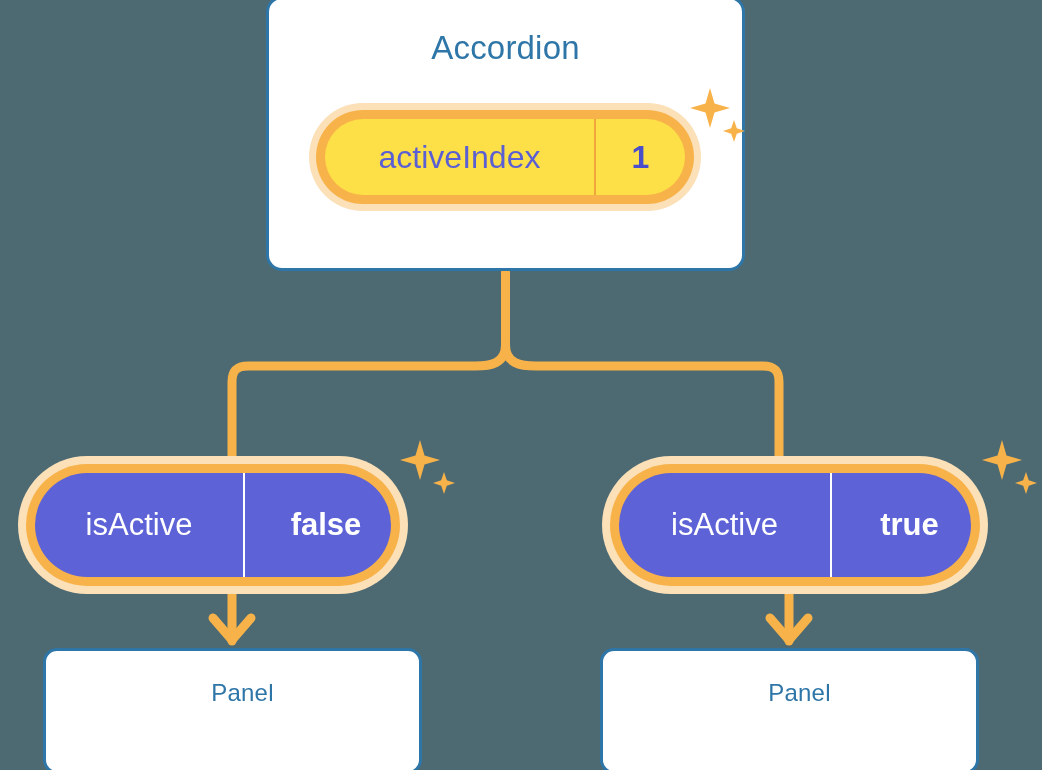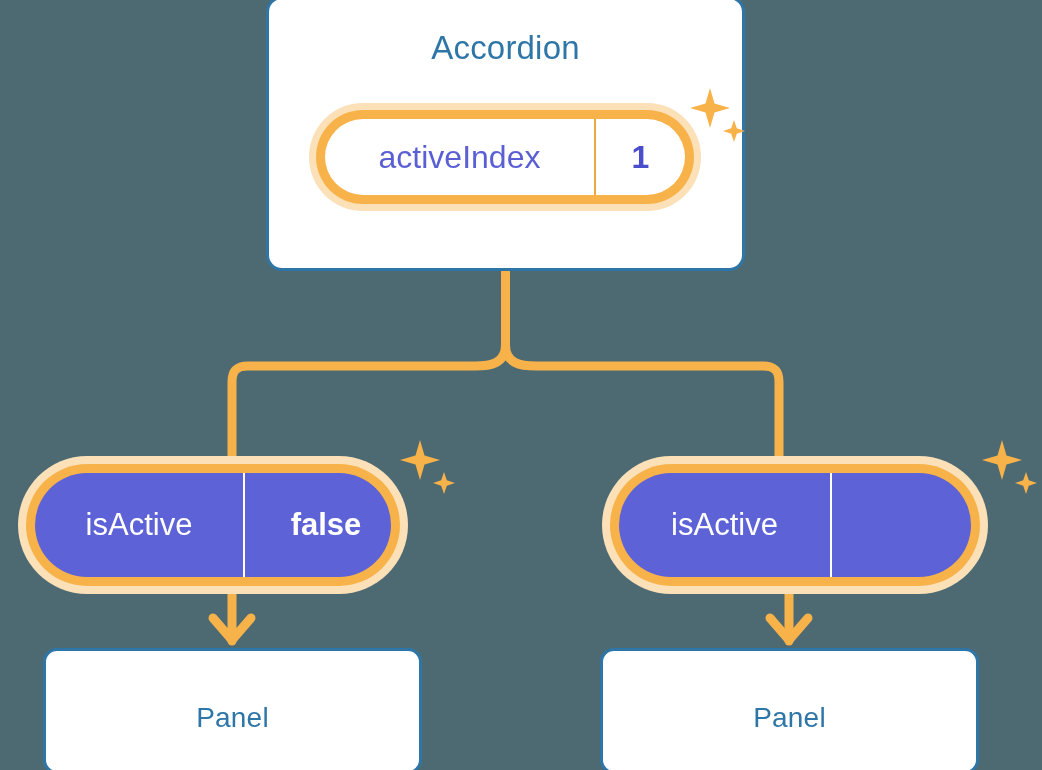--- a/index.html
+++ b/index.html
@@ -66,22 +66,23 @@
 
   .panel-card {
     top: 648px;
     width: 379px;
     height: 126px;
     border-radius: 14px;
   }
   #panel-card-left  { left: 43px; }
   #panel-card-right { left: 600px; width: 379px; }
   .panel-card .card-title {
-    top: 51px;
-    font-size: 28px;
+    top: 28px;
+    font-size: 24px;
+    padding-left: 10px;
   }
 
   
   .pill {
     position: absolute;
     display: flex;
     align-items: stretch;
     box-sizing: border-box;
     z-index: 3;
     border-radius: 999px;
@@ -131,21 +132,21 @@
     width: 392px;
     height: 108px;
   }
   #pill-activeindex .pill-halo { background: #fce4bd; }
   #pill-activeindex .pill-ring {
     left: 7px; top: 7px; right: 7px; bottom: 7px;
     background: #f7b койн;
   }
   #pill-activeindex .pill-body {
     left: 16px; top: 16px; right: 16px; bottom: 16px;
-    background: #ffffff;
+    background: #fde047;
   }
   #pill-activeindex .pill-key {
     flex: 0 0 269px;
     color: #5b5fd4;
     font-size: 32px;
   }
   #pill-activeindex .pill-val {
     flex: 1 1 auto;
     color: #4a4ecb;
     font-size: 32px;
@@ -254,20 +255,21 @@
   <div id="panel-card-left" class="card panel-card" style="background: rgb(255, 255, 255); border-color: rgb(46, 118, 168);">
     <div class="card-title" style="color: rgb(46, 118, 168);">Panel</div>
   </div>
 
   <div id="pill-isactive-true" class="pill pill-purple">
     <div class="pill-halo" style="background: rgb(251, 224, 184);"></div>
     <div class="pill-ring" style="background: rgb(248, 178, 74);"></div>
     <div class="pill-body" style="background: rgb(93, 98, 214);">
       <div class="pill-key" style="color: rgb(255, 255, 255);">isActive</div>
       <div class="pill-divider"></div>
+      <div class="pill-val" style="color: rgb(255, 255, 255);">true</div>
     </div>
   </div>
 
   <svg class="sparkle" style="left:980px; top:438px;" width="62" height="64" viewBox="0 0 62 64">
     <path d="M22 2 L26.5 17.5 L42 22 L26.5 26.5 L22 42 L17.5 26.5 L2 22 L17.5 17.5 Z" fill="#f8b24a"></path>
     <path d="M46 34 L48.8 42.2 L57 45 L48.8 47.8 L46 56 L43.2 47.8 L35 45 L43.2 42.2 Z" fill="#f8b24a"></path>
   </svg>
 
   <div id="panel-card-right" class="card panel-card" style="background: rgb(255, 255, 255); border-color: rgb(46, 118, 168);">
     <div class="card-title" style="color: rgb(46, 118, 168);">Panel</div>

